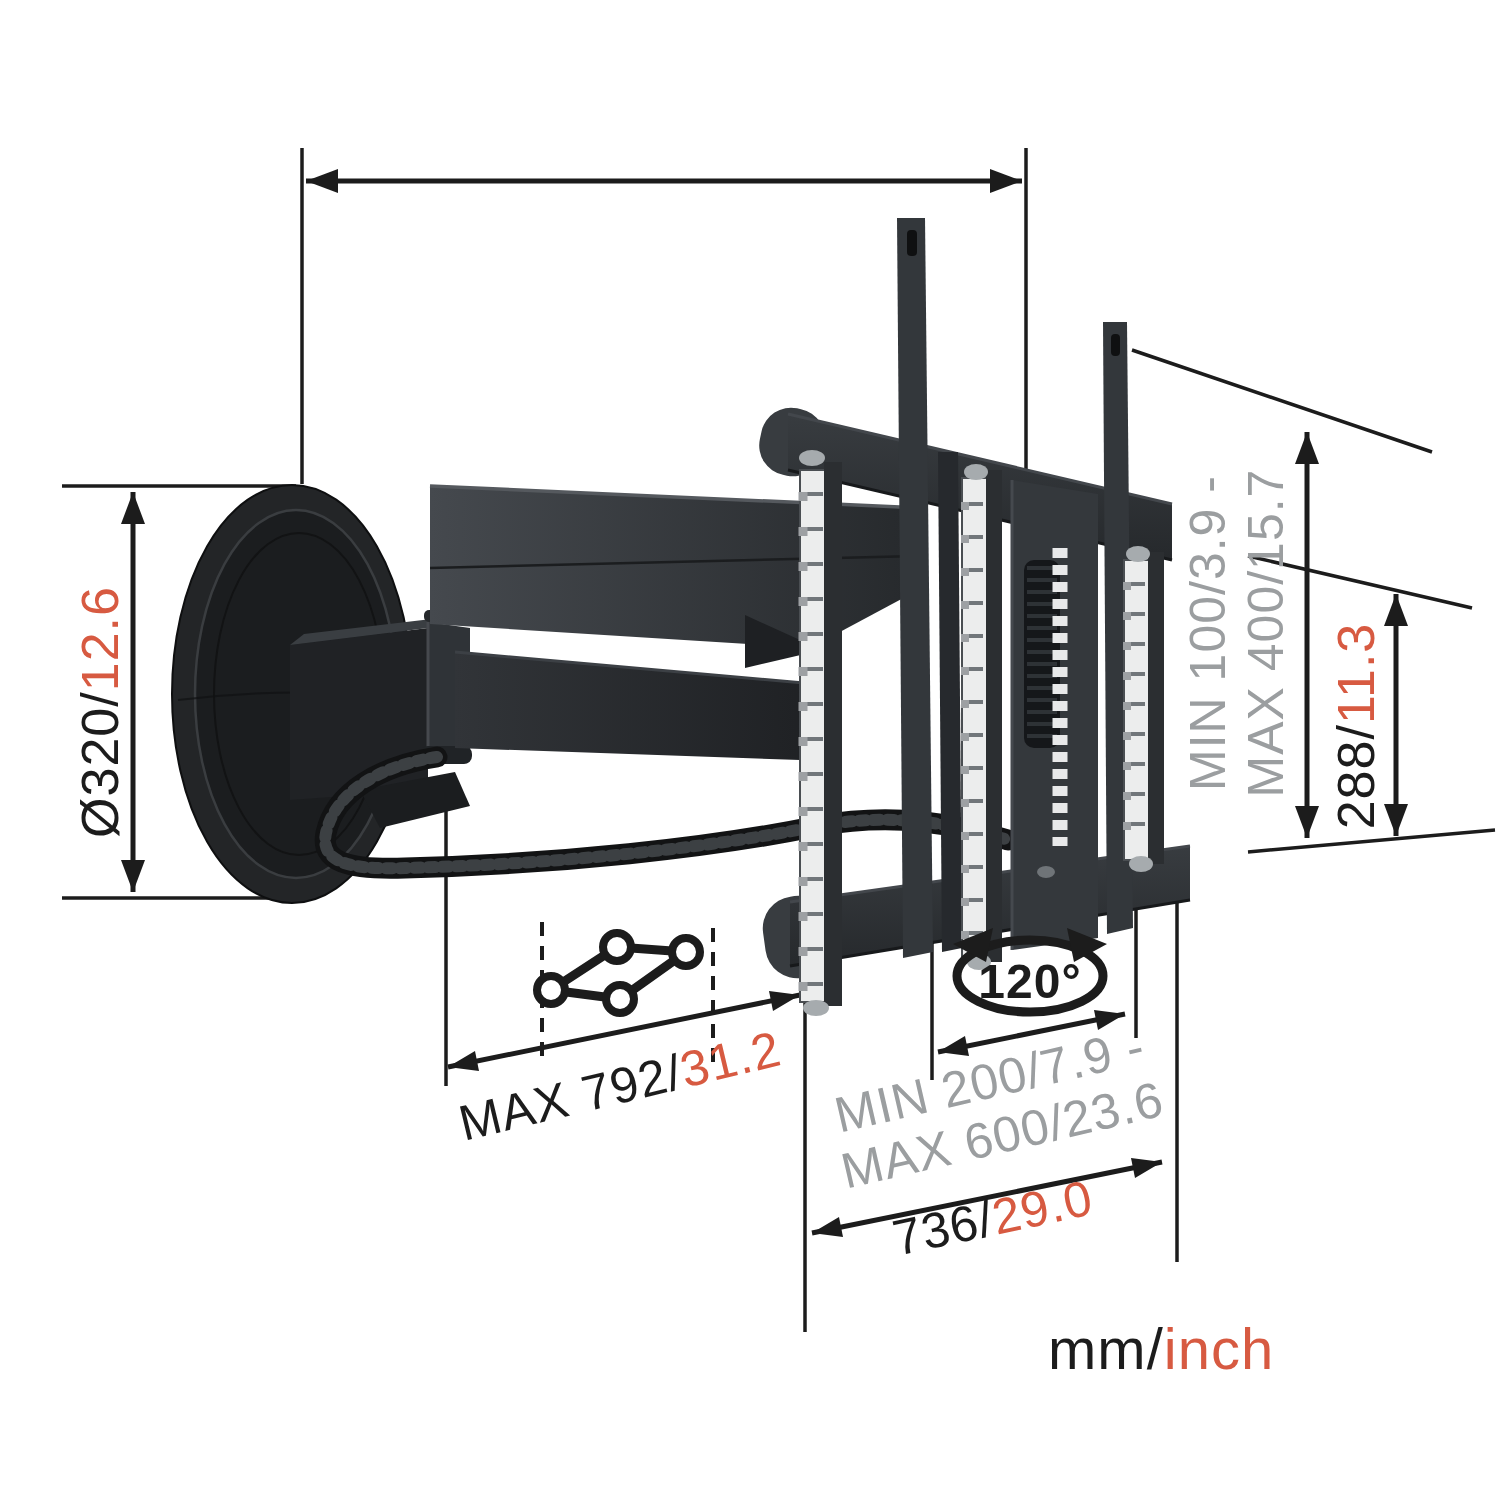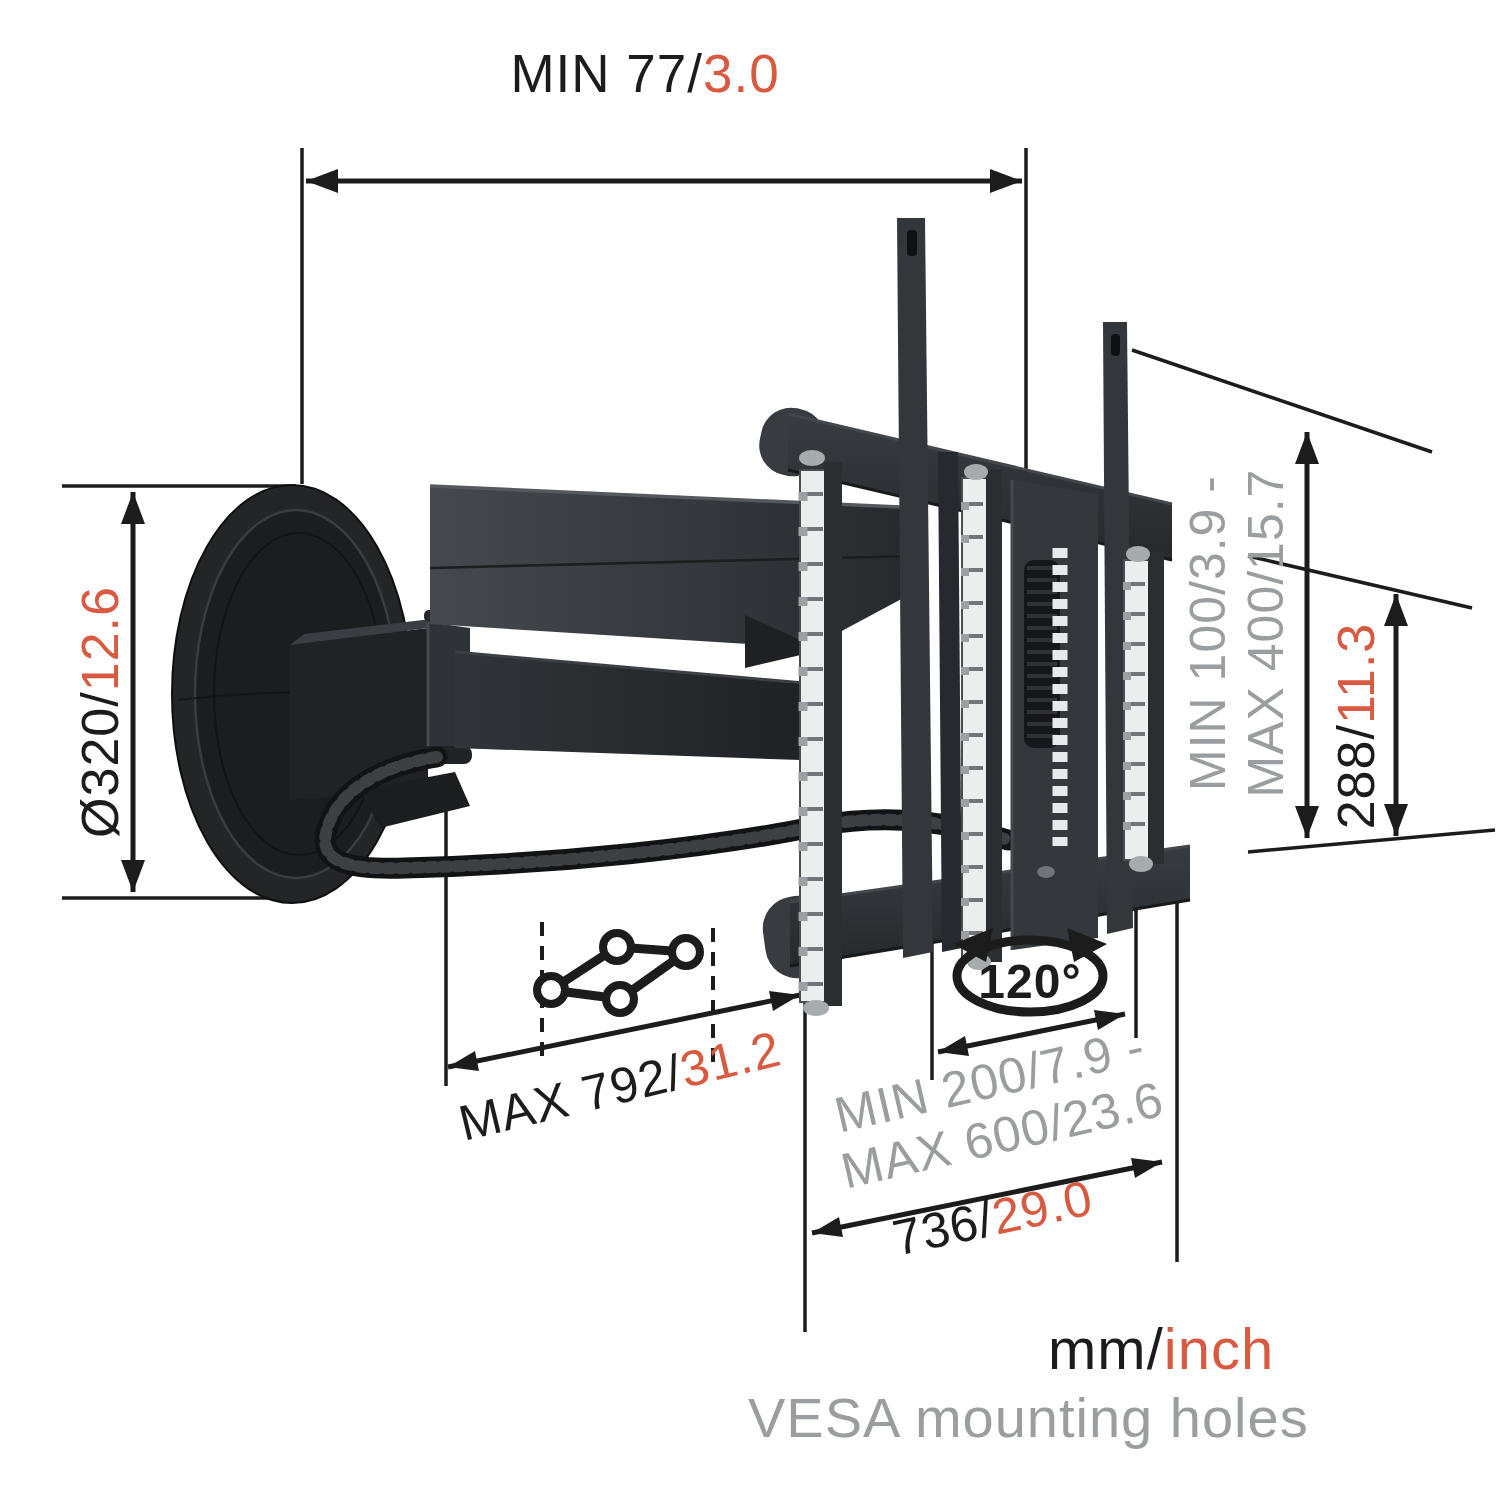--- a/index.html
+++ b/index.html
@@ -190,23 +190,20 @@
     </g>
   </g>
 
   <g>
     <ellipse cx="1030" cy="976" rx="73" ry="36" fill="none" stroke="#1c1c1c" stroke-width="9"></ellipse>
     <polygon points="953,944 993,928 986,962" fill="#1c1c1c"></polygon>
     <polygon points="1107,944 1067,928 1074,962" fill="#1c1c1c"></polygon>
   </g>
 </svg>
 
-  <div class="lbl center" style="left:345px;top:44px;width:600px;font-size:53px;">
-    <span>MIN 77/</span><span class="in">3.0</span>
-  </div>
 
   <div class="lbl center rot90" style="left:-121px;top:684px;width:440px;height:56px;font-size:52px;">
     <span>Ø320/</span><span class="in">12.6</span>
   </div>
 
   <div class="lbl center rot90 gray" style="left:967px;top:575px;width:540px;height:116px;font-size:50px;line-height:58px;">
     <div>MIN 100/3.9 -</div>
     <div>MAX 400/15.7</div>
   </div>
 
@@ -225,15 +222,14 @@
     <div>MAX 600/23.6</div>
   </div>
 
   <div class="lbl center" style="left:823px;top:1190px;width:340px;font-size:50px;transform:rotate(-12deg);">
     <span>736/</span><span class="in">29.0</span>
   </div>
 
   <div class="lbl right" style="left:1048px;top:1316px;width:400px;font-size:58px;">
     <span>mm/</span><span class="in">inch</span>
   </div>
-  <div class="lbl right gray" style="left:748px;top:1386px;width:700px;font-size:56px;">VESA mounting holes</div>
 
 </div>
 
 </body></html>

